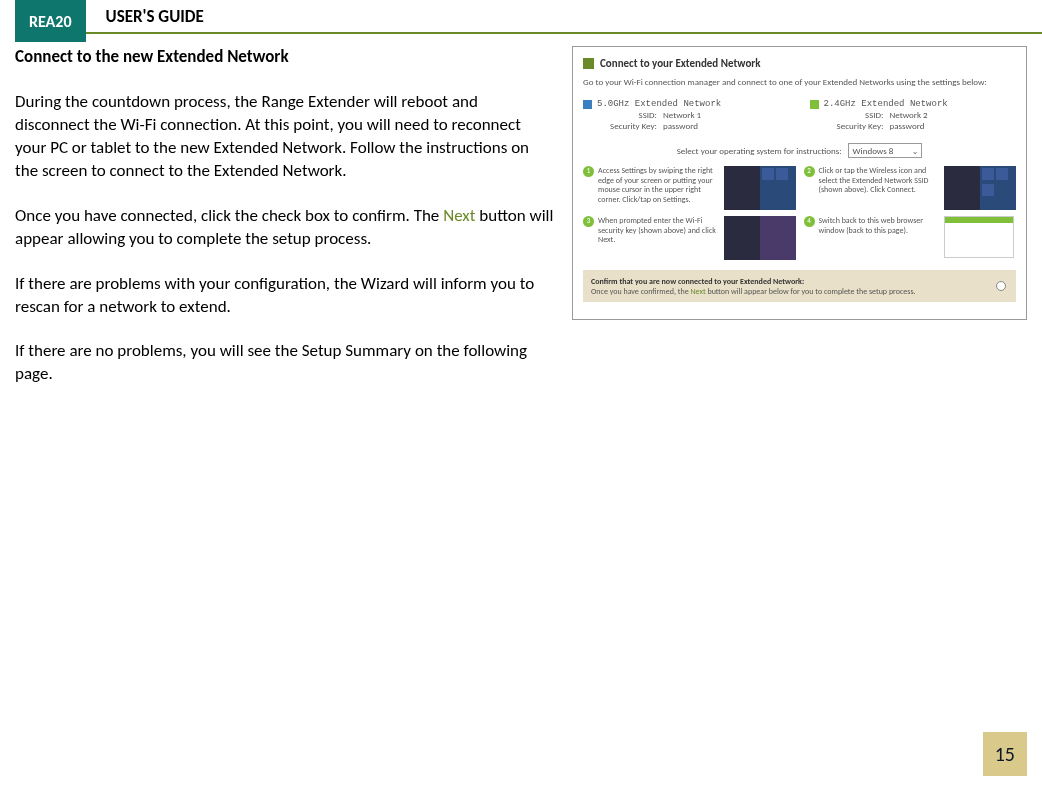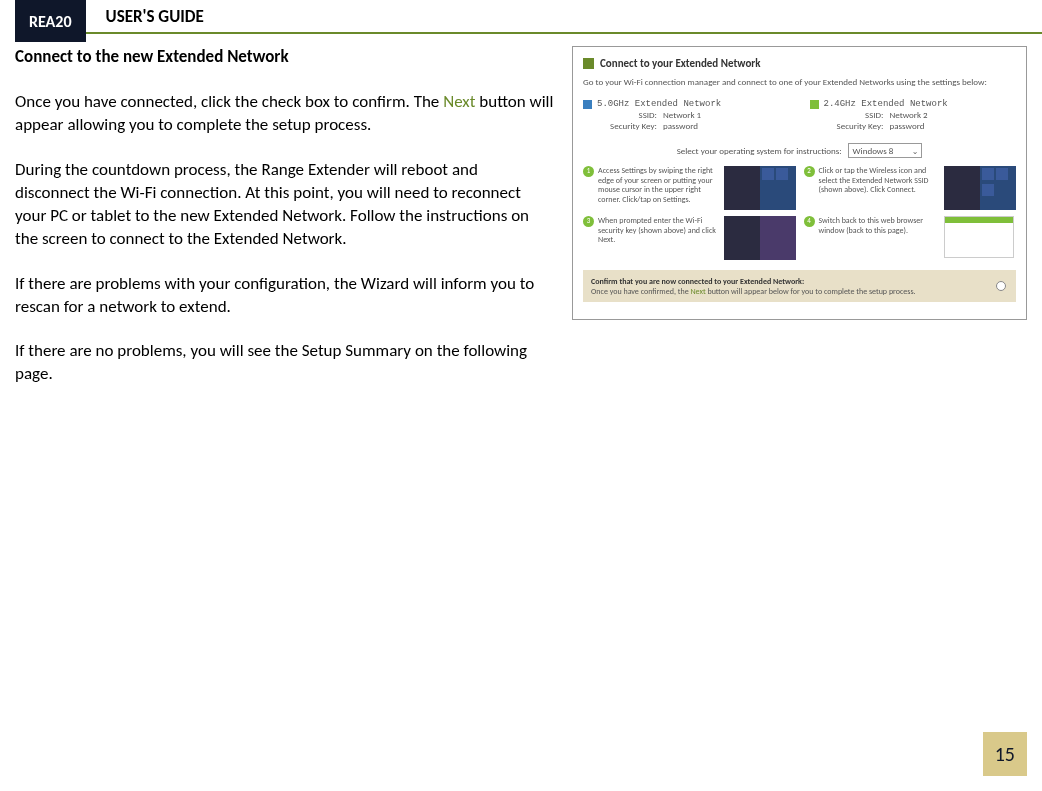--- a/index.html
+++ b/index.html
@@ -1,19 +1,19 @@
 <!DOCTYPE html>
 <html><head>
   <meta charset="utf-8">
   <style>
     * { box-sizing: border-box; margin: 0; padding: 0; }
     body { font-family: Calibri, Arial, sans-serif; width: 1042px; height: 791px; position: relative; background: #fff; color: #000; }
     
     .header-bar { display: flex; align-items: stretch; border-bottom: 2px solid #6a8a2a; height: 34px; margin-left: 15px; }
-    .header-tab { background: #0f172a; color: #fff; font-weight: bold; padding: 21px 14px; font-size: 16px; display: flex; align-items: center; }
+    .header-tab { background: #0f766e; color: #fff; font-weight: bold; padding: 21px 14px; font-size: 16px; display: flex; align-items: center; }
     .header-title { font-weight: bold; padding: 7px 20px; font-size: 17px; display: flex; align-items: center; }
     
     .content { padding: 12px 15px 0 15px; display: flex; gap: 18px; }
     .left-col { flex: 1; font-size: 17px; line-height: 1.35; }
     .left-col h2 { font-size: 17px; font-weight: bold; margin-bottom: 22px; }
     .left-col p { margin-bottom: 22px; }
     .highlight { color: #6a8a2a; }
     
     .right-col { width: 455px; border: 1px solid #999; padding: 10px 10px 6px 10px; font-size: 9px; color: #555; position: relative; height: 274px; }
     
@@ -58,24 +58,24 @@
 <body>
 
 <div class="header-bar">
   <div class="header-tab">REA20</div>
   <div class="header-title">USER'S GUIDE</div>
 </div>
 
 <div class="content">
   <div class="left-col">
     <h2>Connect to the new Extended Network</h2>
+    <p>During the countdown process, the Range Extender will reboot and disconnect the Wi-Fi connection. At this point, you will need to reconnect your PC or tablet to the new Extended Network. Follow the instructions on the screen to connect to the Extended Network.</p>
     <p>
       <span>Once you have connected, click the check box to confirm. The </span><span class="highlight">Next</span><span> button will appear allowing you to complete the setup process.</span>
     </p>
-    <p>During the countdown process, the Range Extender will reboot and disconnect the Wi-Fi connection. At this point, you will need to reconnect your PC or tablet to the new Extended Network. Follow the instructions on the screen to connect to the Extended Network.</p>
     <p>If there are problems with your configuration, the Wizard will inform you to rescan for a network to extend.</p>
     <p>If there are no problems, you will see the Setup Summary on the following page.</p>
   </div>
 
   <div class="right-col">
     <div class="shot-hdr">
       <span class="sq-green"></span>
       <span>Connect to your Extended Network</span>
     </div>
     <div class="shot-sub">Go to your Wi-Fi connection manager and connect to one of your Extended Networks using the settings below:</div>

